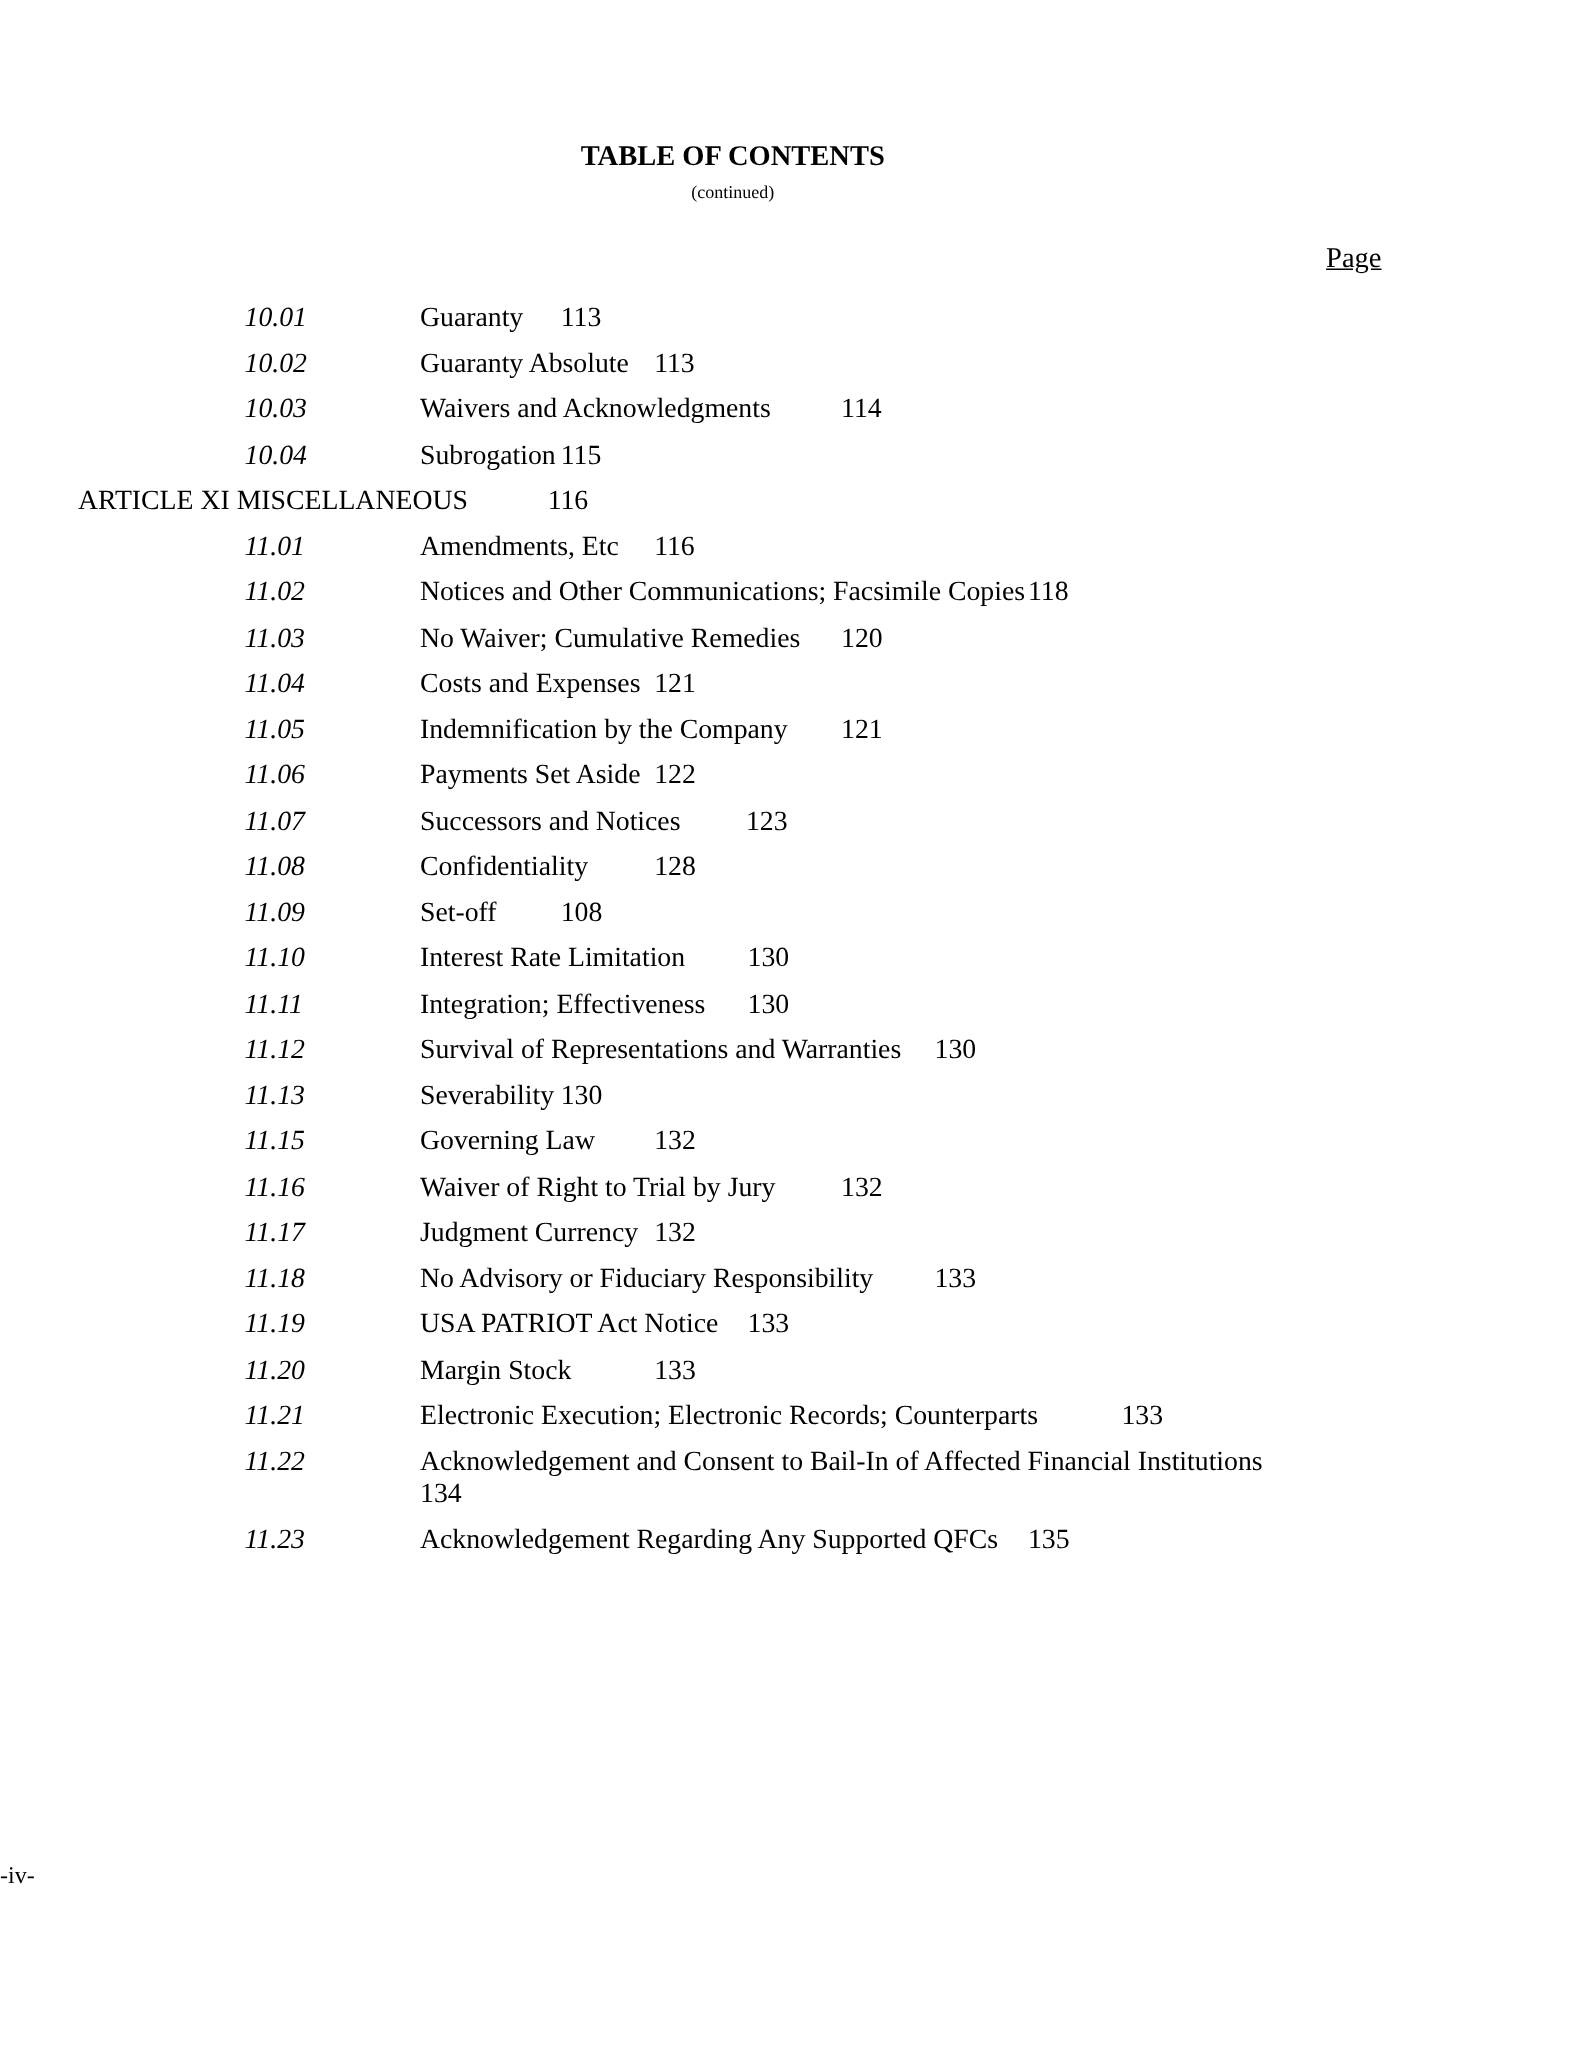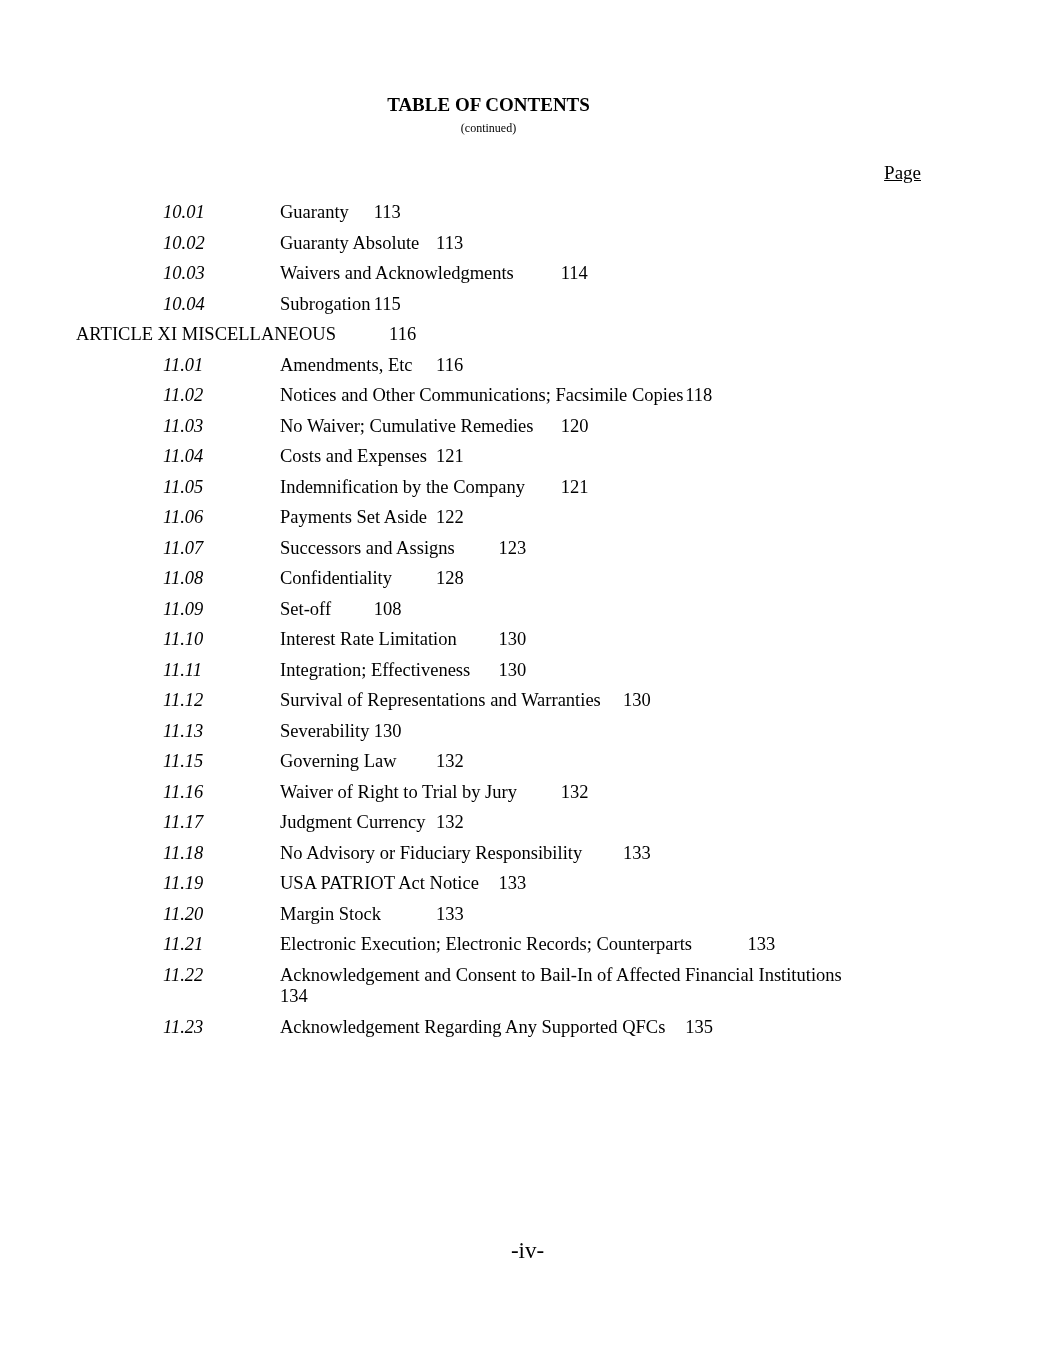--- a/index.html
+++ b/index.html
@@ -52,21 +52,21 @@
   }
   .toc-row {
     position: relative;
     font-size: 18.5px;
     line-height: 21.7px;
     padding-left: 280px;
     margin-bottom: 8.8px;
     min-height: 21.7px;
   }
   .toc-row.article {
-    padding-left: 76px;
+    padding-left: 52px;
   }
   .toc-row .num {
     position: absolute;
     left: 163px;
     top: 0;
     white-space: nowrap;
     font-style: italic;
   }
   .toc-row .gap {
     display: inline-block;
@@ -74,22 +74,22 @@
     vertical-align: baseline;
   }
   .toc-row .pg.block {
     display: block;
   }
   .footer {
     position: absolute;
     top: 1240px;
     left: 0;
     width: 1055px;
-    text-align: center;
-    font-size: 23px;
+    text-align: left;
+    font-size: 16px;
     line-height: 21.7px;
   }
 </style>
 </head>
 <body>
 
 <main class="doc">
 
   <div class="heading">
     <div class="title">TABLE OF CONTENTS</div>
@@ -103,21 +103,21 @@
       <div class="toc-row"><span class="num">10.02</span><span class="ttl">Guaranty Absolute</span><span class="gap" style="width: 16.85px;"></span><span class="pg">113</span></div>
       <div class="toc-row"><span class="num">10.03</span><span class="ttl">Waivers and Acknowledgments</span><span class="gap" style="width: 46.8719px;"></span><span class="pg">114</span></div>
       <div class="toc-row"><span class="num">10.04</span><span class="ttl">Subrogation</span><span class="gap" style="width: 3.34687px;"></span><span class="pg">115</span></div>
       <div class="toc-row article"><span class="ttl">ARTICLE XI MISCELLANEOUS</span><span class="gap" style="width: 53.1625px;"></span><span class="pg">116</span></div>
       <div class="toc-row"><span class="num">11.01</span><span class="ttl">Amendments, Etc</span><span class="gap" style="width: 23.5375px;"></span><span class="pg">116</span></div>
       <div class="toc-row"><span class="num">11.02</span><span class="ttl">Notices and Other Communications; Facsimile Copies</span><span class="gap" style="width: 1.95625px;"></span><span class="pg">118</span></div>
       <div class="toc-row"><span class="num">11.03</span><span class="ttl">No Waiver; Cumulative Remedies</span><span class="gap" style="width: 27.1687px;"></span><span class="pg">120</span></div>
       <div class="toc-row"><span class="num">11.04</span><span class="ttl">Costs and Expenses</span><span class="gap" style="width: 9.13125px;"></span><span class="pg">121</span></div>
       <div class="toc-row"><span class="num">11.05</span><span class="ttl">Indemnification by the Company</span><span class="gap" style="width: 35.6219px;"></span><span class="pg">121</span></div>
       <div class="toc-row"><span class="num">11.06</span><span class="ttl">Payments Set Aside</span><span class="gap" style="width: 9.11562px;"></span><span class="pg">122</span></div>
-      <div class="toc-row"><span class="num">11.07</span><span class="ttl">Successors and Assigns</span><span class="gap" style="width: 43.6656px;"></span><span class="pg">123</span></div>
+      <div class="toc-row"><span class="num">11.07</span><span class="ttl">Successors and Notices</span><span class="gap" style="width: 43.6656px;"></span><span class="pg">123</span></div>
       <div class="toc-row"><span class="num">11.08</span><span class="ttl">Confidentiality</span><span class="gap" style="width: 44.0844px;"></span><span class="pg">128</span></div>
       <div class="toc-row"><span class="num">11.09</span><span class="ttl">Set-off</span><span class="gap" style="width: 42.7531px;"></span><span class="pg">108</span></div>
       <div class="toc-row"><span class="num">11.10</span><span class="ttl">Interest Rate Limitation</span><span class="gap" style="width: 41.6656px;"></span><span class="pg">130</span></div>
       <div class="toc-row"><span class="num">11.11</span><span class="ttl">Integration; Effectiveness</span><span class="gap" style="width: 28.15px;"></span><span class="pg">130</span></div>
       <div class="toc-row"><span class="num">11.12</span><span class="ttl">Survival of Representations and Warranties</span><span class="gap" style="width: 22.1875px;"></span><span class="pg">130</span></div>
       <div class="toc-row"><span class="num">11.13</span><span class="ttl">Severability</span><span class="gap" style="width: 4.39375px;"></span><span class="pg">130</span></div>
       <div class="toc-row"><span class="num">11.15</span><span class="ttl">Governing Law</span><span class="gap" style="width: 39.475px;"></span><span class="pg">132</span></div>
       <div class="toc-row"><span class="num">11.16</span><span class="ttl">Waiver of Right to Trial by Jury</span><span class="gap" style="width: 43.7469px;"></span><span class="pg">132</span></div>
       <div class="toc-row"><span class="num">11.17</span><span class="ttl">Judgment Currency</span><span class="gap" style="width: 10.6937px;"></span><span class="pg">132</span></div>
       <div class="toc-row"><span class="num">11.18</span><span class="ttl">No Advisory or Fiduciary Responsibility</span><span class="gap" style="width: 40.8281px;"></span><span class="pg">133</span></div>

